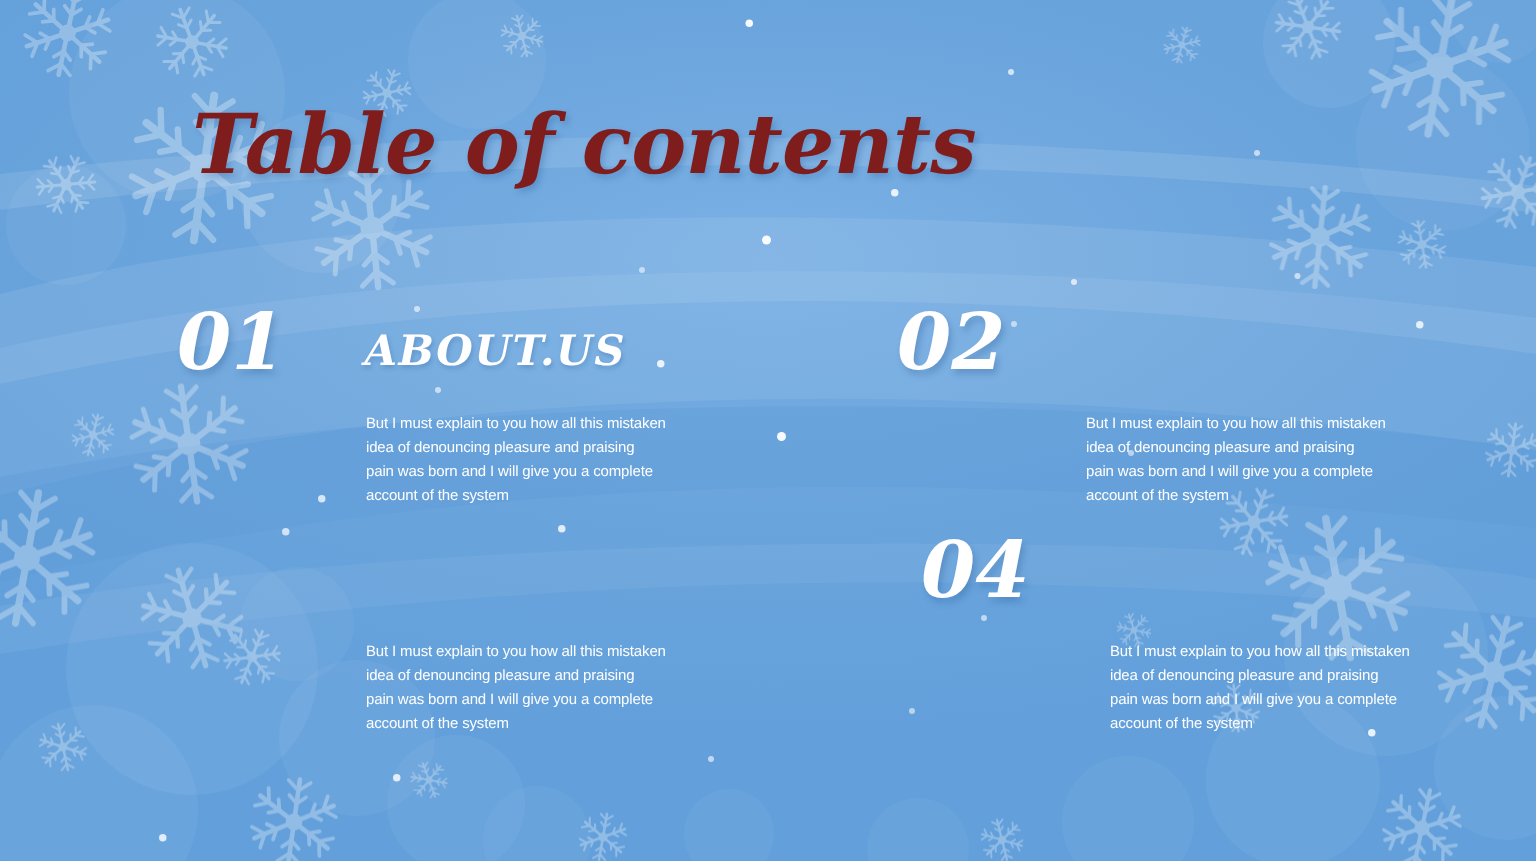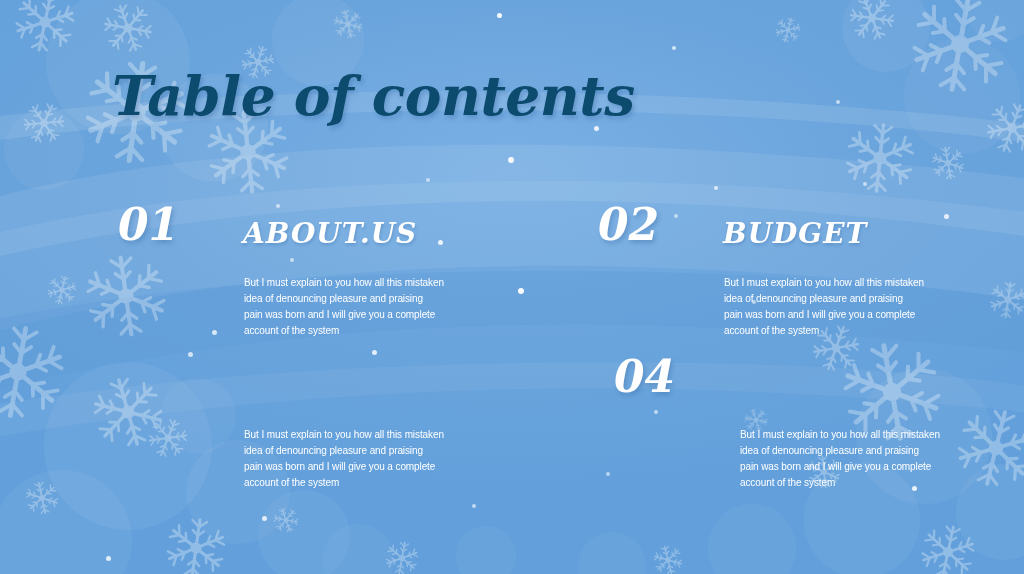--- a/index.html
+++ b/index.html
@@ -34,45 +34,45 @@
     inset: 0;
   }
 
   
   .content {
     position: absolute;
     inset: 0;
   }
   .title {
     position: absolute;
-    left: 112px;
+    left: 128px;
     top: 63px;
     font-family: "DejaVu Serif", "Liberation Serif", serif;
     font-weight: bold;
     font-style: italic;
     font-size: 55px;
     letter-spacing: -0.5px;
-    color: #0c4a6e;
+    color: #7f1d1d;
     text-shadow: 2px 3px 4px rgba(40,90,150,0.30);
     white-space: nowrap;
   }
 
   .item {
     position: absolute;
     width: 430px;
     height: 150px;
   }
   .item-num {
     position: absolute;
     left: 0;
     top: 0;
     font-family: "DejaVu Serif", "Liberation Serif", serif;
     font-weight: bold;
     font-style: italic;
-    font-size: 44px;
+    font-size: 52px;
     line-height: 1;
     color: #ffffff;
     text-shadow: 2px 3px 4px rgba(40,90,150,0.30);
   }
   .item-head {
     position: absolute;
     left: 125px;
     top: 14px;
     font-family: "DejaVu Serif", "Liberation Serif", serif;
     font-weight: bold;
@@ -271,21 +271,20 @@
       <div class="item-body">
         <span>But I must explain to you how all this mistaken</span>
         <span>idea of denouncing pleasure and praising</span>
         <span>pain was born and I will give you a complete</span>
         <span>account of the system</span>
       </div>
     </div>
 
     <div class="item" id="item-02">
       <div class="item-num">02</div>
-      <div class="item-head">BUDGET</div>
       <div class="item-body">
         <span>But I must explain to you how all this mistaken</span>
         <span>idea of denouncing pleasure and praising</span>
         <span>pain was born and I will give you a complete</span>
         <span>account of the system</span>
       </div>
     </div>
 
     <div class="item" id="item-03">
       <div class="item-body">

